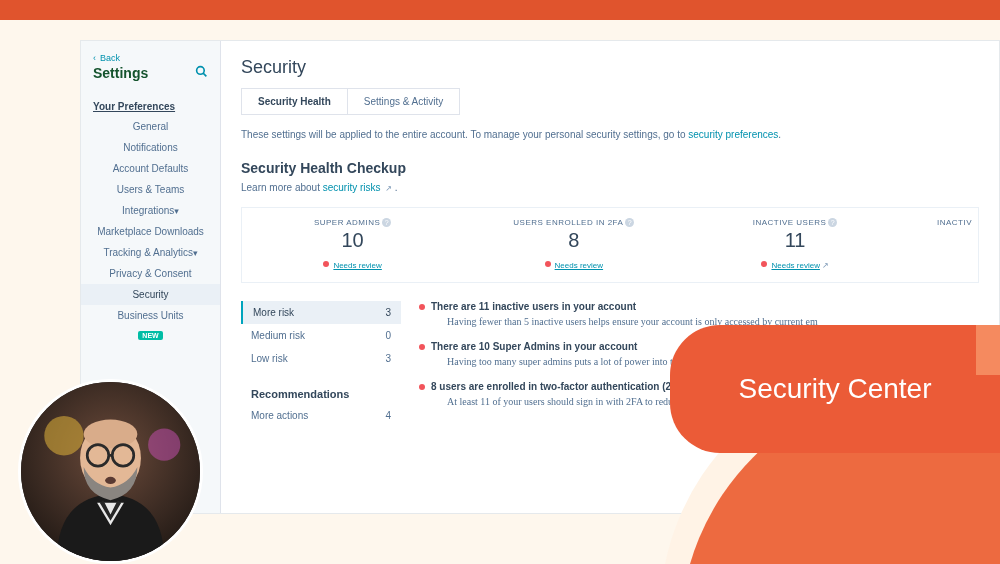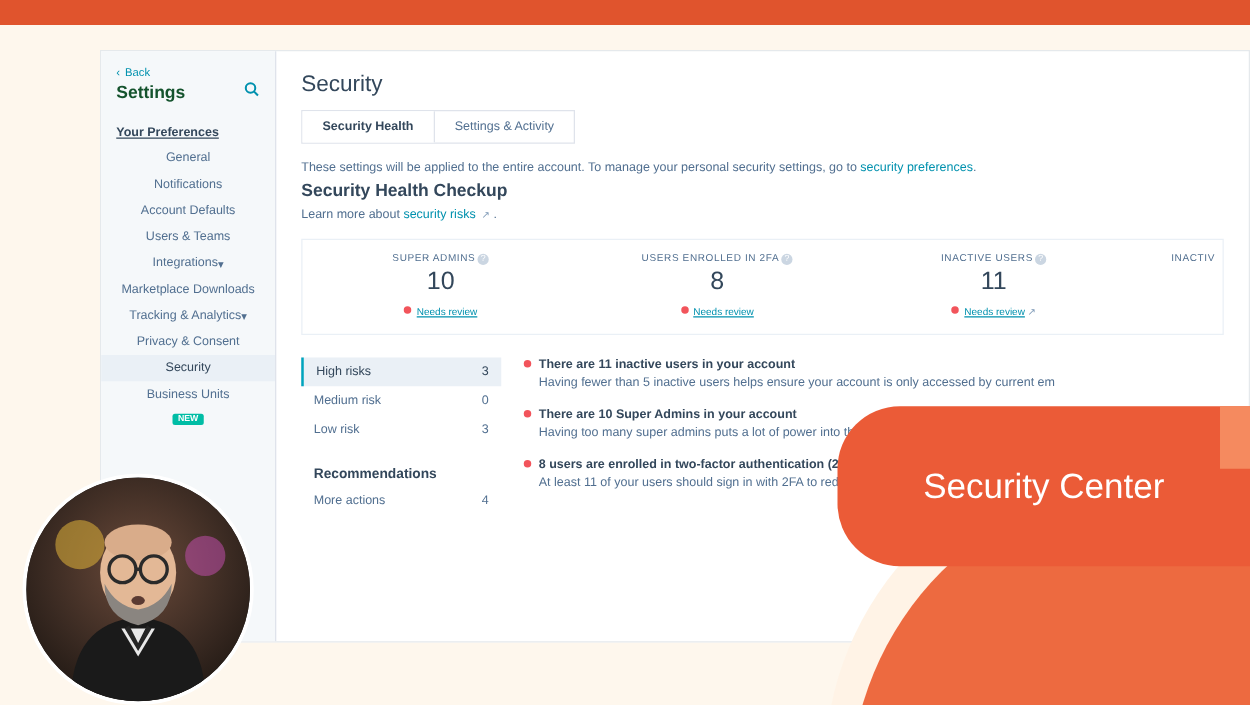--- a/index.html
+++ b/index.html
@@ -82,21 +82,21 @@
   .tab {
     padding: 7px 16px; color:#516f90; border-right:1px solid #dfe3eb;
     cursor:pointer;
   }
   .tab:last-child { border-right:none; }
   .tab.active { color:#33475b; font-weight:600; background:#fff; }
   .intro {
     margin-top:14px; font-size:10px; color:#516f90;
   }
   .intro a { color:#0091ae; text-decoration:none; }
-  .h3 { font-size:14px; font-weight:700; margin-top:4px; }
+  .h3 { font-size:14px; font-weight:700; margin-top:20px; }
   .learn { font-size:10px; color:#516f90; margin-top:6px; }
   .learn a { color:#0091ae; text-decoration:none; }
   .stats-bar {
     margin-top:14px;
     border:1px solid #eaf0f6;
     display:flex;
     padding:10px 0;
   }
   .stat {
     flex:1; text-align:center;
@@ -131,21 +131,21 @@
     border-left:2px solid #00a4bd;
     background:#eaf0f6;
     color:#33475b;
     font-weight:500;
   }
   .reco-hdr { font-weight:700; margin-top:14px; padding:4px 10px; font-size:11px; }
   .issues { flex:1; font-size:10px; }
   .issue { margin-bottom:14px; }
   .issue-title { font-weight:700; color:#33475b; }
   .issue-title .dot-red { margin-right:6px; }
-  .issue-desc { margin-top:4px; color:#516f90; margin-left:12px; }
+  .issue-desc { margin-top:4px; color:#516f90; margin-left:28px;font-family:Liberation Serif, serif; }
   
   .bottom-deco {
     position:absolute; bottom:0; right:0;
     width:340px; height:140px;
     overflow:hidden;
     pointer-events:none;
   }
   .bottom-deco::before {
     content:""; position:absolute; right:-160px; bottom:-300px;
     width:500px; height:500px; border-radius:50%;
@@ -285,21 +285,21 @@
         <div><span class="dot-red"></span><a href="#" class="stat-status">Needs review</a><span class="ext">↗</span></div>
       </div>
       <div class="stat" style="flex:0.3; text-align:right; padding-right:6px;">
         <div class="stat-label">INACTIV</div>
       </div>
     </div>
 
     <div class="bottom-grid">
       <div class="risk-col">
         <div class="risk-row sel">
-          <span>High risks</span>
+          <span>More risk</span>
           <span>3</span>
         </div>
         <div class="risk-row">
           <span>Medium risk</span>
           <span>0</span>
         </div>
         <div class="risk-row">
           <span>Low risk</span>
           <span>3</span>
         </div>

